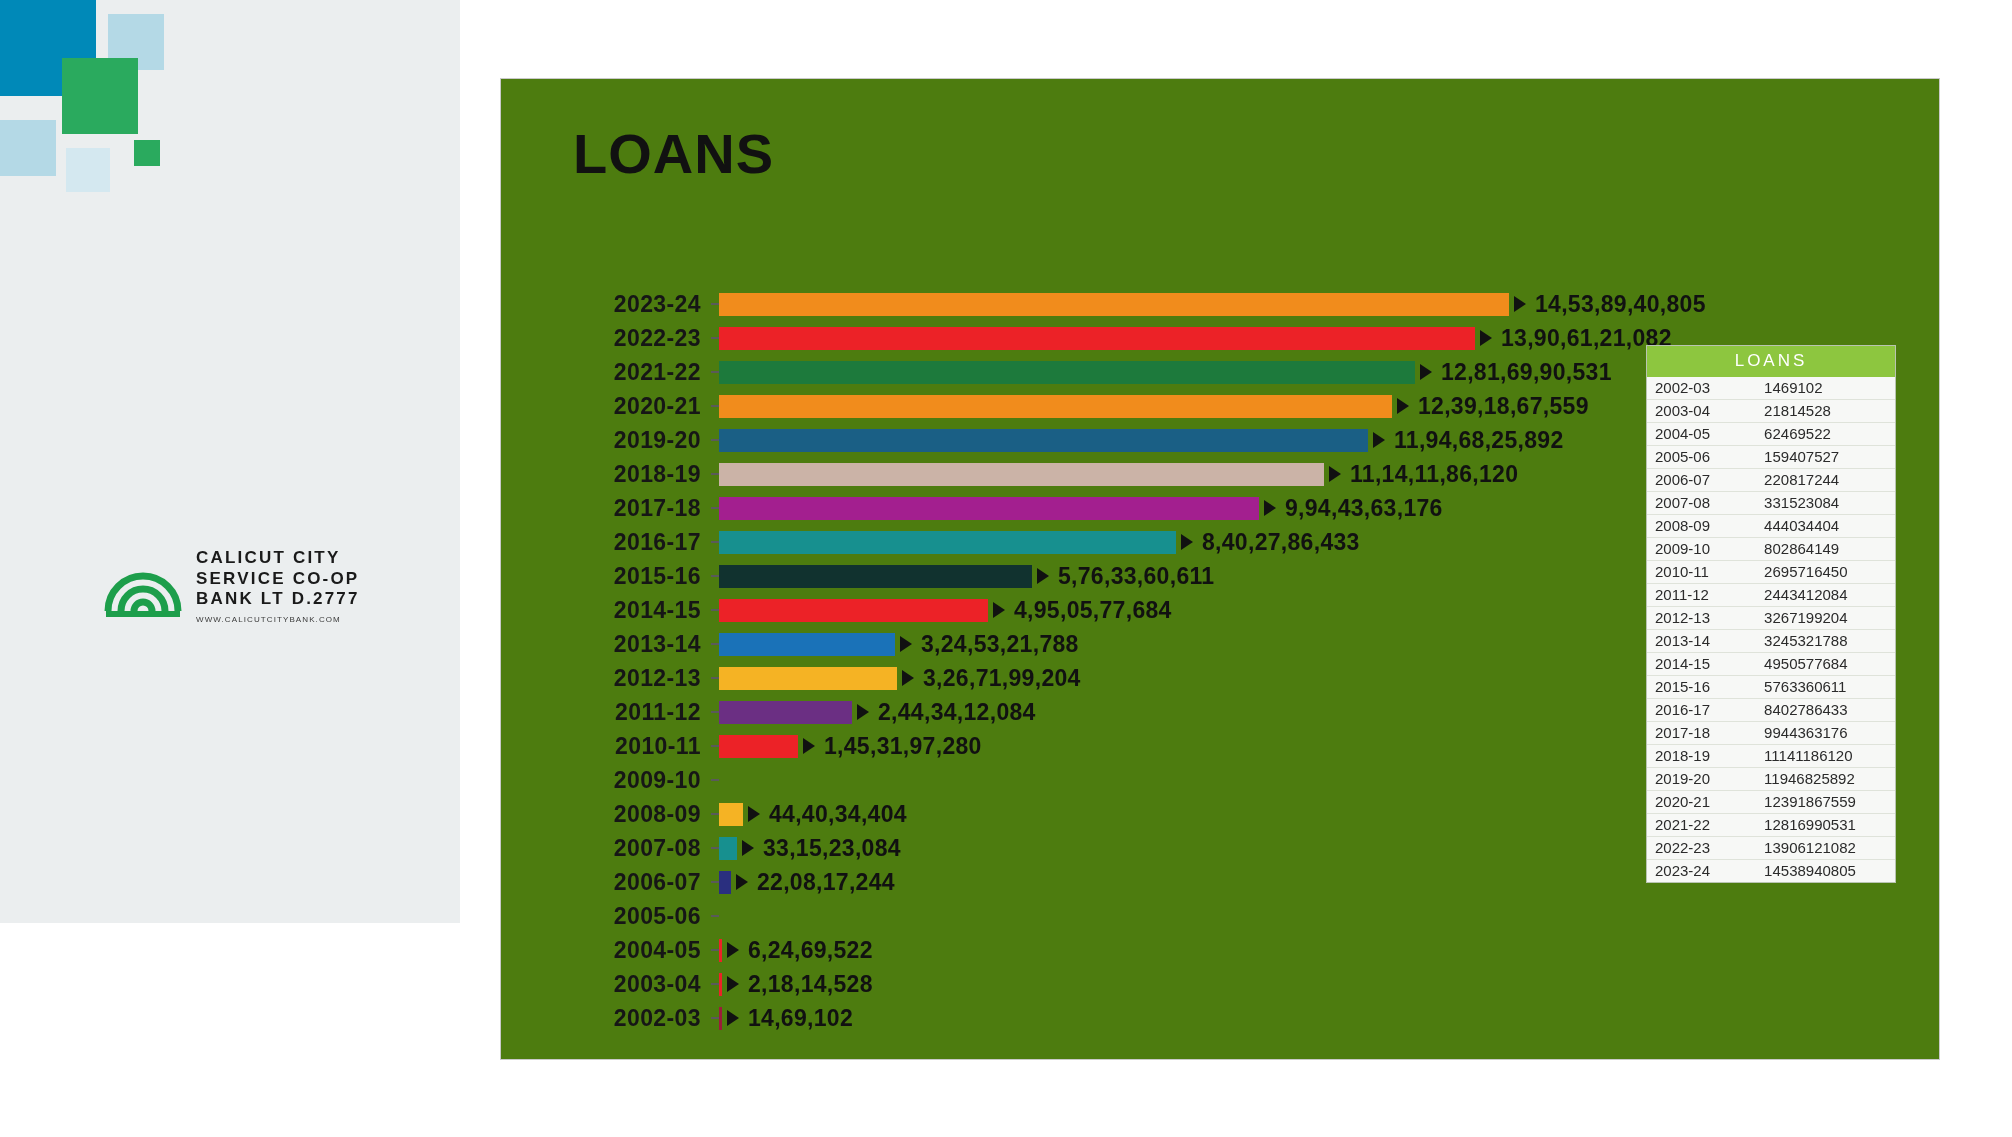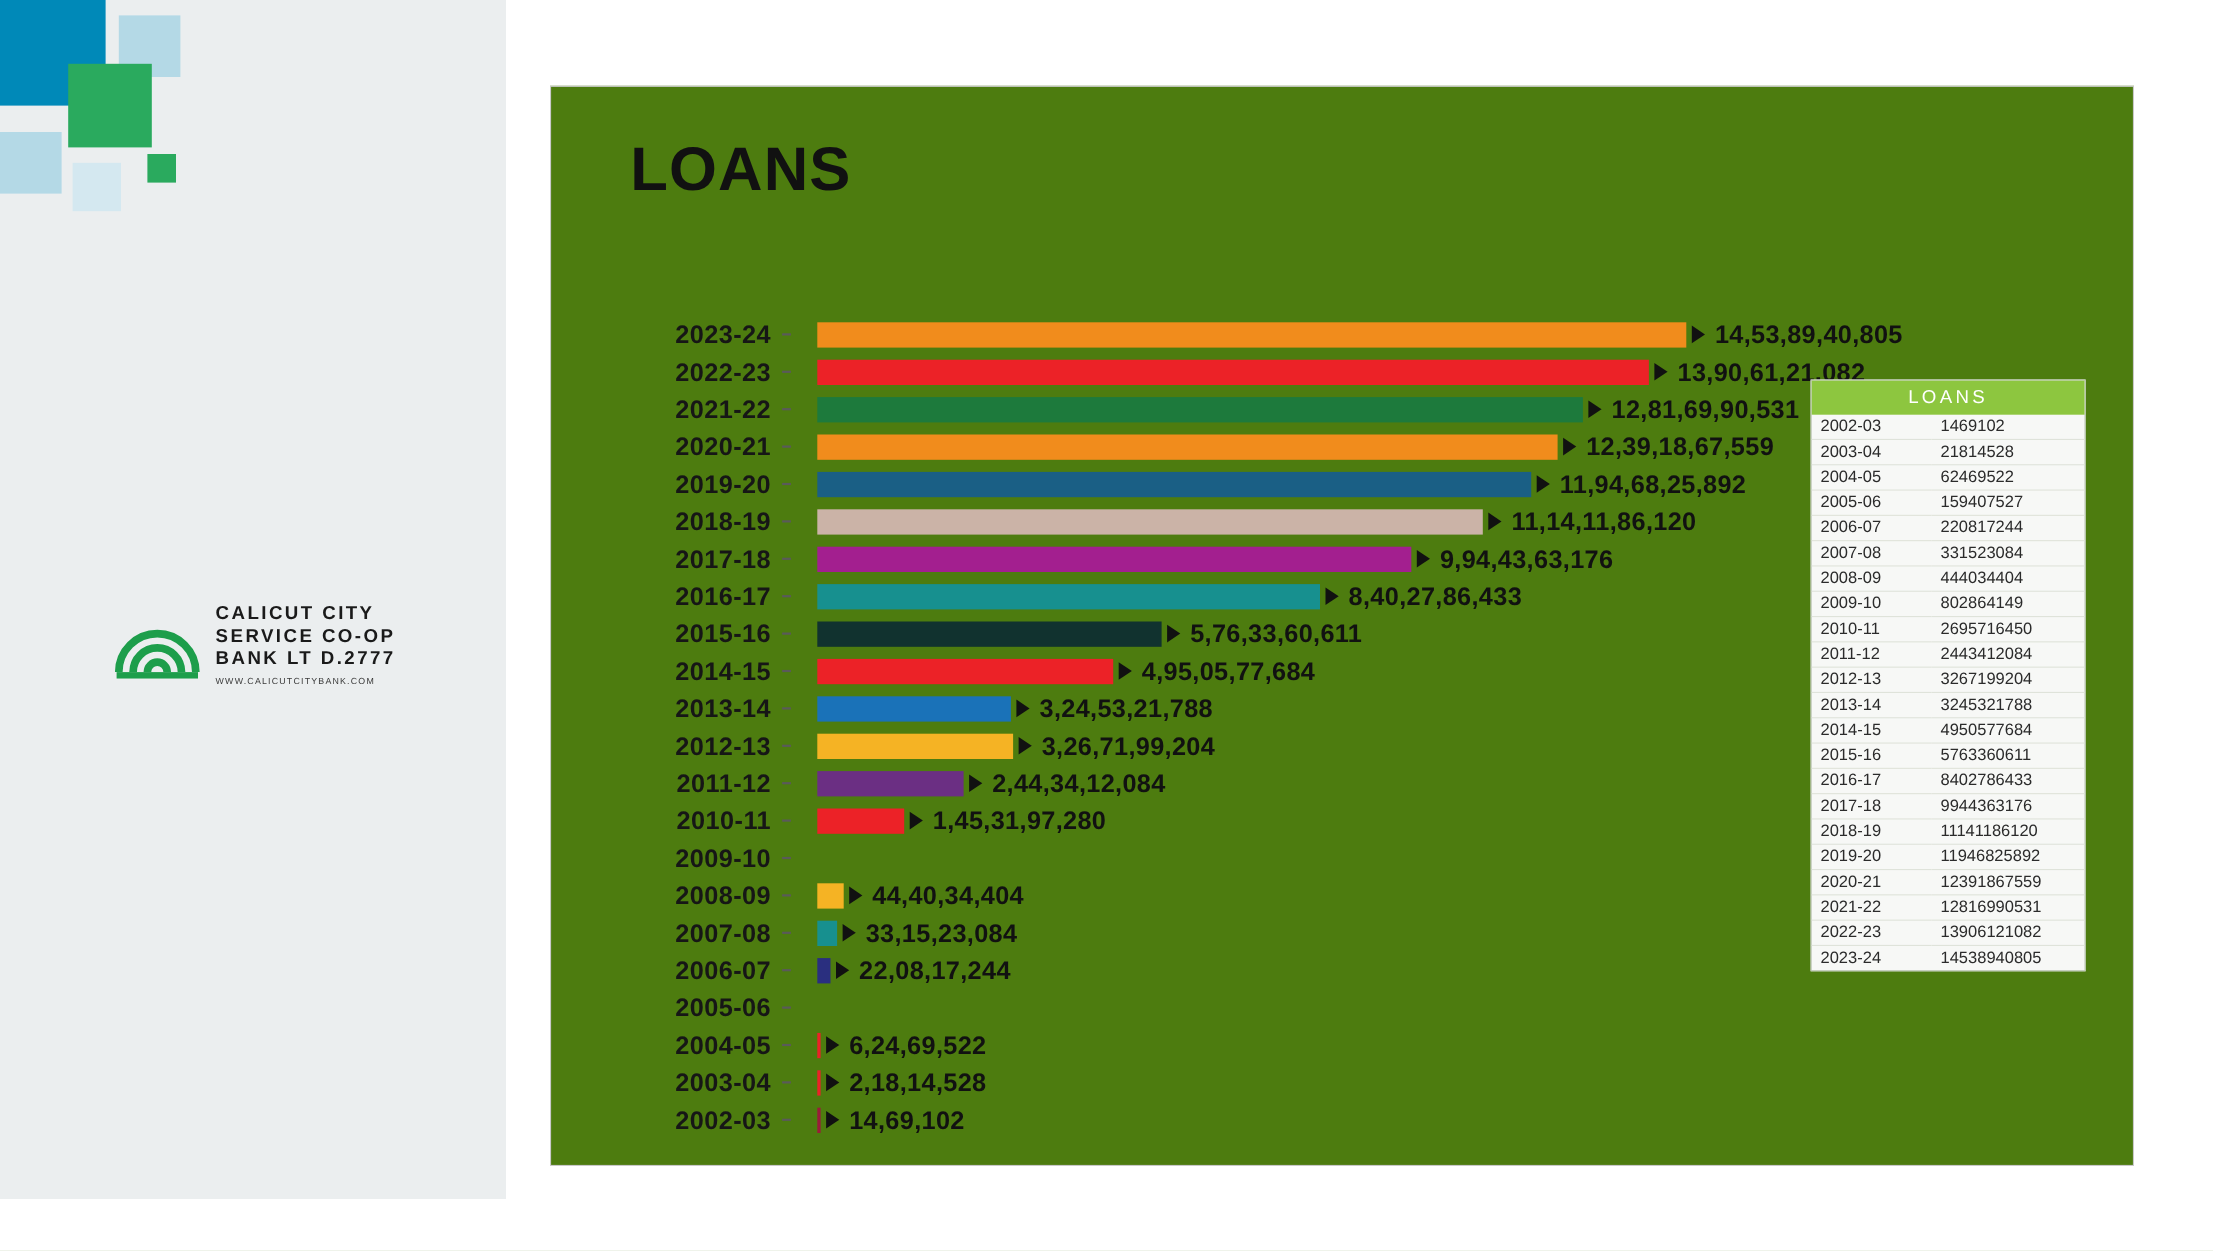--- a/index.html
+++ b/index.html
@@ -13,21 +13,21 @@
     font-family: "Liberation Sans", sans-serif;
     overflow: hidden;
     position: relative;
   }
 
   
   .left-panel {
     position: absolute;
     left: 0; top: 0;
     width: 460px;
-    height: 1090px;
+    height: 923px;
     background: #ebeeef;
   }
   .deco { position: absolute; }
   .deco-1 { left: 0;   top: 0;   width: 96px;  height: 96px;  background: #0089b8; }
   .deco-2 { left: 108px; top: 14px; width: 56px; height: 56px; background: #b4d9e6; }
   .deco-3 { left: 62px; top: 58px; width: 76px; height: 76px; background: #2aaa5e; }
   .deco-4 { left: 0;    top: 120px; width: 56px; height: 56px; background: #b4d9e6; }
   .deco-5 { left: 66px; top: 148px; width: 44px; height: 44px; background: #d4e8f0; }
   .deco-6 { left: 134px; top: 140px; width: 26px; height: 26px; background: #2aaa5e; }
 
@@ -102,21 +102,20 @@
     width: 8px;
     height: 2px;
     background: #5a5a5a;
     flex: 0 0 auto;
   }
   .bar-wrap {
     display: flex;
     align-items: center;
     flex: 1 1 auto;
     min-width: 0;
-    margin-left: 24px;
   }
   .bar {
     height: 23px;
     flex: 0 0 auto;
   }
   .arrow {
     width: 0; height: 0;
     border-top: 8px solid transparent;
     border-bottom: 8px solid transparent;
     border-left: 12px solid #111111;

